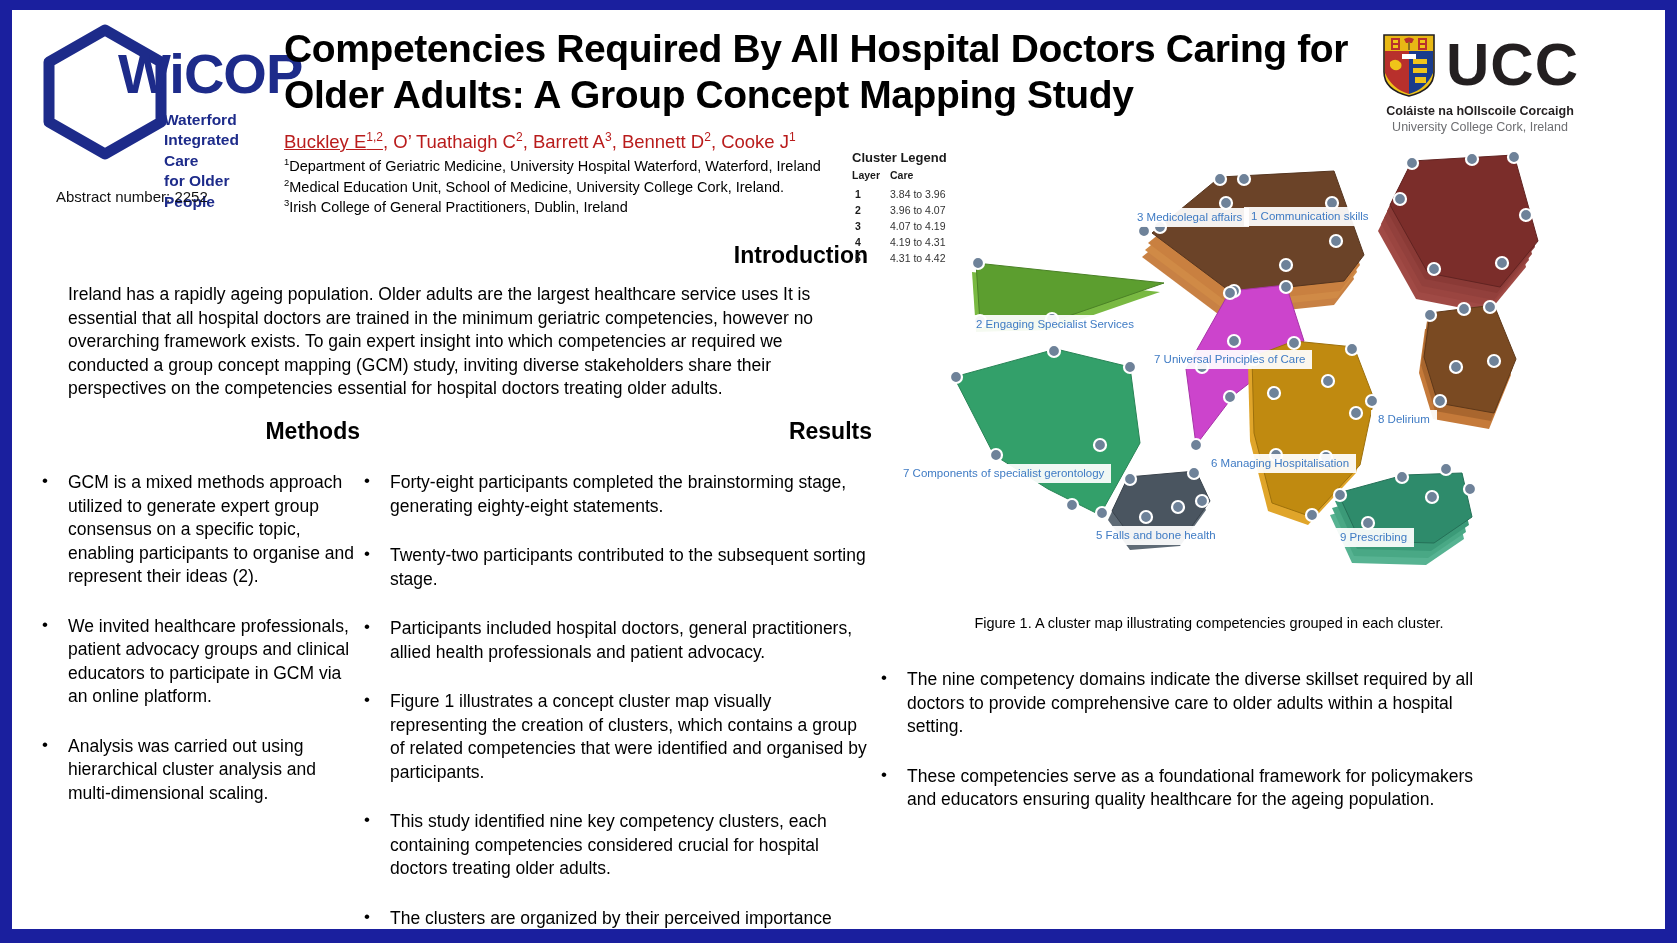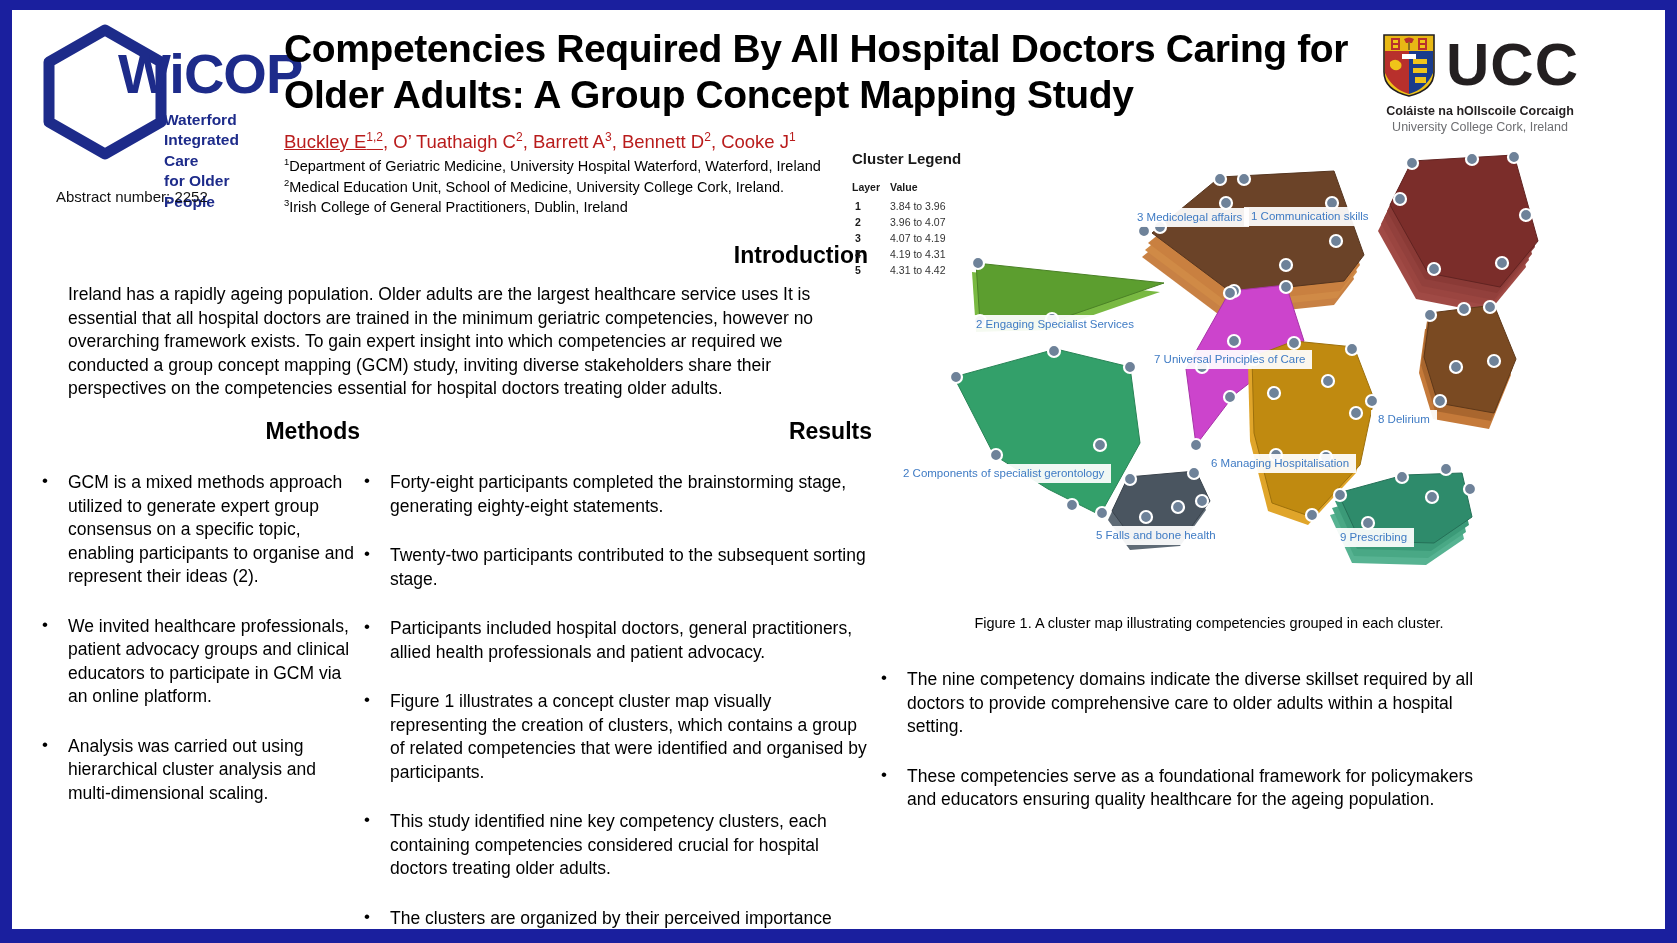--- a/index.html
+++ b/index.html
@@ -116,21 +116,21 @@
 
   
   #figure-area {
     position: absolute; left: 832px; top: 135px;
     width: 730px; height: 455px;
   }
   #cluster-legend {
     position: absolute; left: 8px; top: 5px;
     font-size: 10.5px; color: #1a1a1a;
   }
-  #cluster-legend .legend-title { font-weight: 700; font-size: 15px; margin-bottom: 14px; }
+  #cluster-legend .legend-title { font-weight: 700; font-size: 13px; margin-bottom: 4px; }
   #cluster-legend table { border-collapse: collapse; }
   #cluster-legend th {
     font-weight: 700; font-size: 10.5px; text-align: left;
     padding: 0 10px 5px 0; color: #1a1a1a;
   }
   #cluster-legend td { font-size: 10.5px; padding: 2px 10px 2px 0; color: #333; }
   #cluster-legend td.layer { font-weight: 700; text-align: left; padding-left: 3px; color:#1a1a1a;}
 
   #cluster-map { position: absolute; left: 90px; top: 0px; width: 640px; height: 420px; }
   .cluster-label {
@@ -239,21 +239,21 @@
   </div>
 
   <div id="figure-area">
 
     <div id="cluster-legend">
       <div class="legend-title">Cluster Legend</div>
       <table>
         <thead>
           <tr>
             <th>Layer</th>
-            <th>Value</th>
+            <th>Care</th>
           </tr>
         </thead>
         <tbody>
           <tr>
             <td class="layer">1</td>
             <td>3.84 to 3.96</td>
           </tr>
           <tr>
             <td class="layer">2</td>
             <td>3.96 to 4.07</td>
@@ -392,21 +392,21 @@
             <use href="#node-dot" x="536" y="344"></use>
         <use href="#node-dot" x="498" y="352"></use>
             <use href="#node-dot" x="434" y="378"></use>
       </g>
     </svg>
 
     <div class="cluster-label" style="left:286px; top:63px;">3 Medicolegal affairs</div>
     <div class="cluster-label" style="left:400px; top:62px;">1 Communication skills</div>
     <div class="cluster-label" style="left:125px; top:170px;">2 Engaging Specialist Services</div>
     <div class="cluster-label" style="left:303px; top:205px;">7 Universal Principles of Care</div>
-    <div class="cluster-label" style="left:52px;  top:319px;">2 Components of specialist gerontology</div>
+    <div class="cluster-label" style="left:52px;  top:319px;">7 Components of specialist gerontology</div>
     <div class="cluster-label" style="left:360px; top:309px;">6 Managing Hospitalisation</div>
     <div class="cluster-label" style="left:527px; top:265px;">8 Delirium</div>
     <div class="cluster-label" style="left:245px; top:381px;">5 Falls and bone health</div>
     <div class="cluster-label" style="left:489px; top:383px;">9 Prescribing</div>
 
     <div id="figure-caption">Figure 1. A cluster map illustrating competencies grouped in each cluster.</div>
   </div>
 
   <div id="conclusion-block">
     <ul class="bullets">

